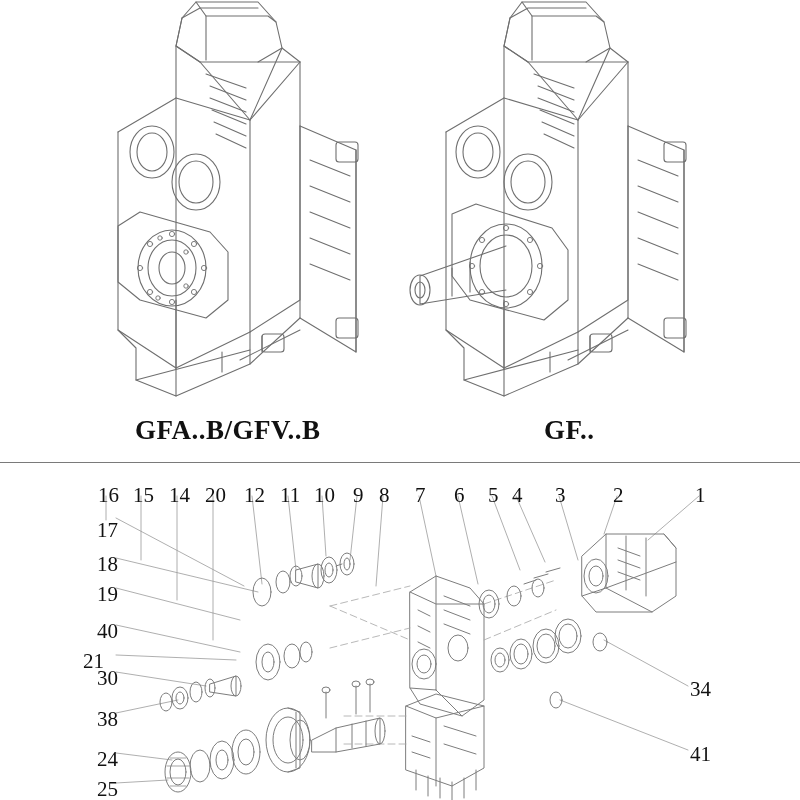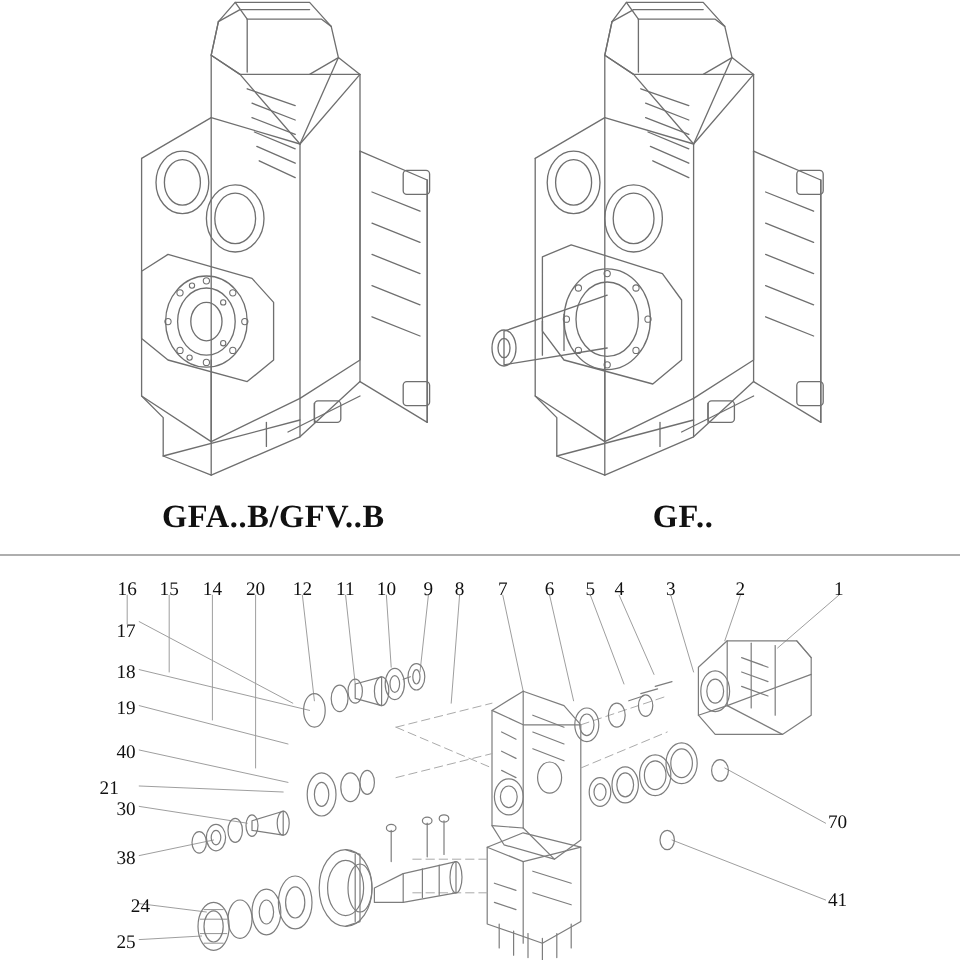--- a/index.html
+++ b/index.html
@@ -34,21 +34,21 @@
     letter-spacing: 0.5px;
     color: #111111;
     white-space: nowrap;
   }
   #caption-left { left: 135px; top: 415px; }
   #caption-right { left: 513px; top: 415px; margin-left: 31px; }
 
   .callout {
     position: absolute;
     font-family: "Liberation Serif", serif;
-    font-size: 16px;
+    font-size: 21px;
     color: #111111;
     white-space: nowrap;
     text-align: center;
   }
   .divider {
     position: absolute;
     left: 0;
     top: 462px;
     width: 800px;
     height: 1px;
@@ -410,19 +410,19 @@
   <div class="callout" style="left:613px; top:483px;">2</div>
   <div class="callout" style="left:695px; top:483px;">1</div>
 
   <div class="callout" style="left:97px; top:518px;">17</div>
   <div class="callout" style="left:97px; top:552px;">18</div>
   <div class="callout" style="left:97px; top:582px;">19</div>
   <div class="callout" style="left:97px; top:619px;">40</div>
   <div class="callout" style="left:83px; top:649px;">21</div>
   <div class="callout" style="left:97px; top:666px;">30</div>
   <div class="callout" style="left:97px; top:707px;">38</div>
-  <div class="callout" style="left:97px; top:747px;margin-left:12px;">24</div>
+  <div class="callout" style="left:97px; top:747px;">24</div>
   <div class="callout" style="left:97px; top:777px;">25</div>
 
-  <div class="callout" style="left:690px; top:677px;">70</div>
+  <div class="callout" style="left:690px; top:677px;">34</div>
   <div class="callout" style="left:690px; top:742px;">41</div>
 
 </div>
 
 </body></html>

